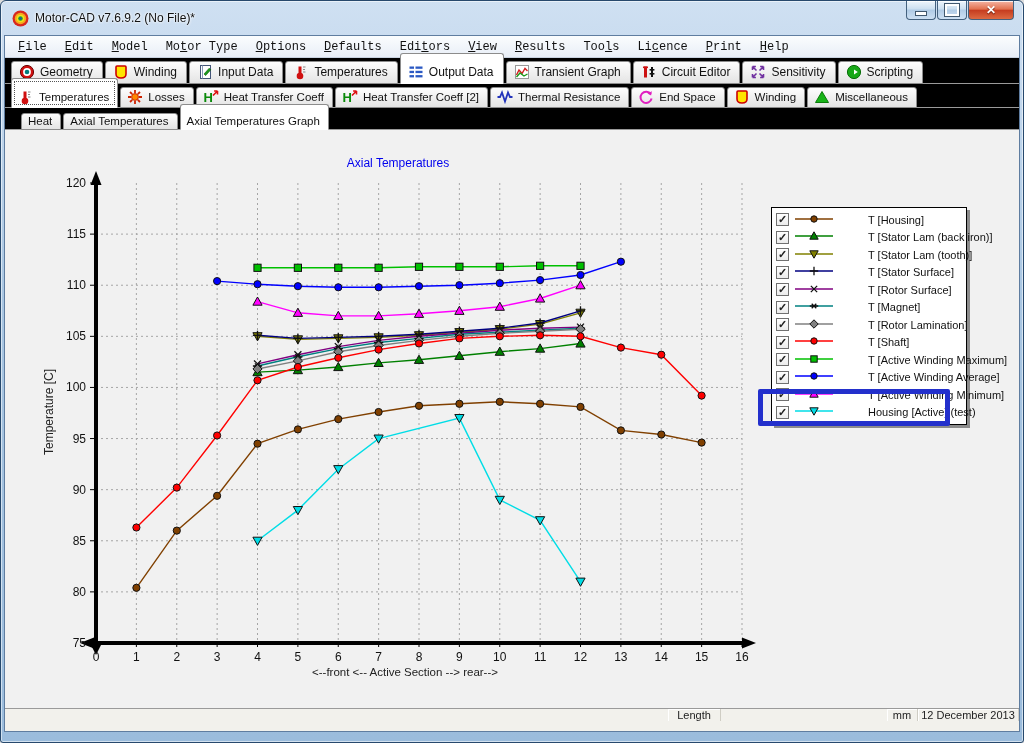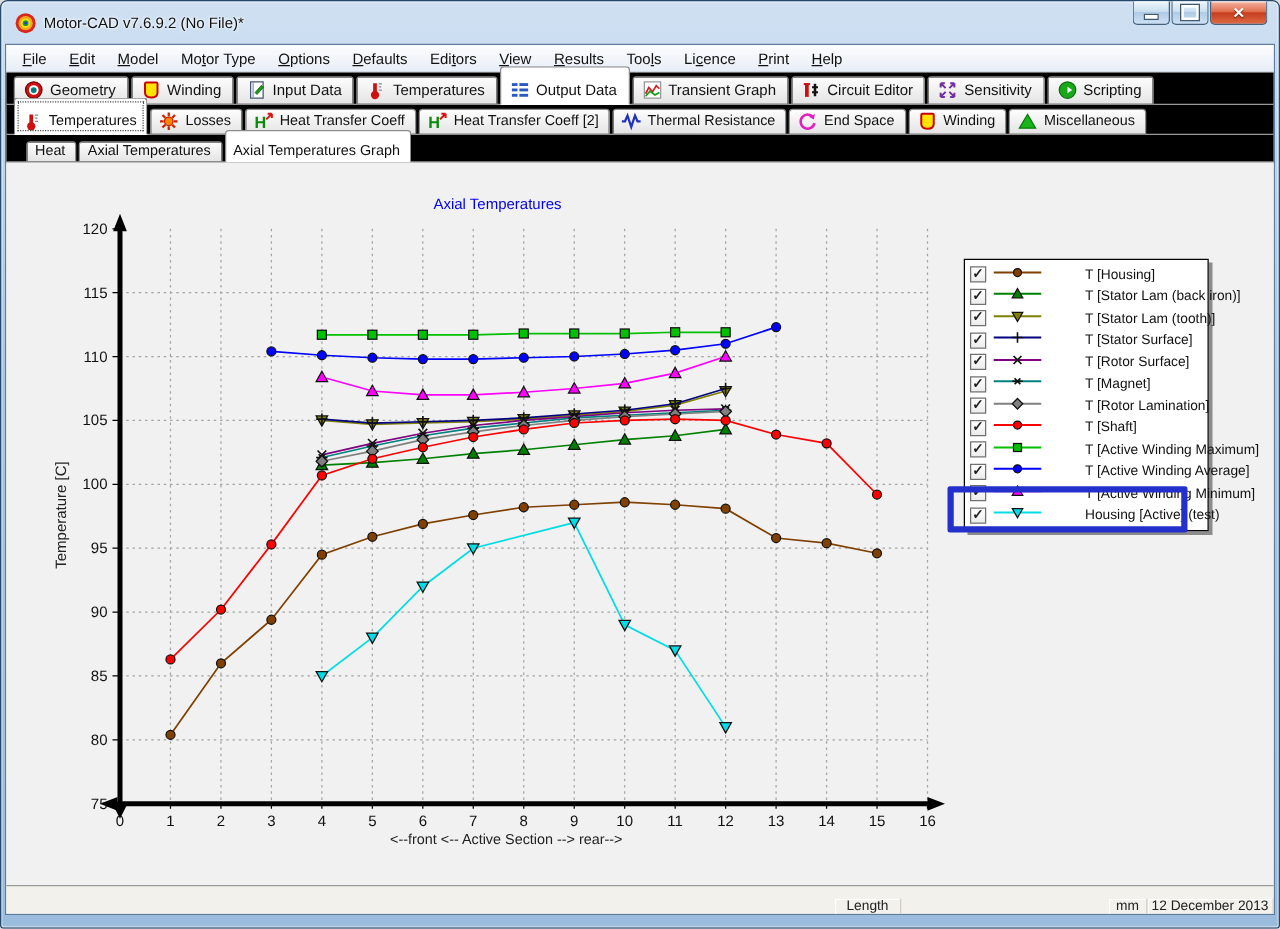--- a/index.html
+++ b/index.html
@@ -15,21 +15,21 @@
     border-radius:0 0 4px 4px;margin-left:1px;display:flex;align-items:center;justify-content:center;
     background:linear-gradient(#eef5fc,#cbdff0 45%,#b0cbe6 50%,#cde0f3);box-shadow:inset 0 1px 0 rgba(255,255,255,.8);}
   .cbtn.close{width:46px;background:linear-gradient(#f4b5a4,#e2714f 45%,#c63d20 52%,#dd6a42);}
   .glyph-min{width:10px;height:3px;background:#fff;border:1px solid #41586e;margin-top:6px;}
   .glyph-max{width:10px;height:8px;border:2px solid #fff;outline:1px solid #41586e;background:transparent;}
   .glyph-close{color:#fff;font-size:12px;font-weight:bold;text-shadow:0 1px 1px #5e1406;line-height:12px;}
   
   .body{flex:1;display:flex;flex-direction:column;background:#f0f0f0;border:1px solid #5f7da0;overflow:hidden;}
   .menubar{height:21px;display:flex;align-items:center;background:linear-gradient(#fbfdfe,#e8eef7);
     border-bottom:1px solid #c8d2e0;padding-left:4px;}
-  .mitem{font-size:12px;padding:2px 9px;color:#111;cursor:default;}
+  .mitem{font-size:12px;padding:2px 9px;color:#111;cursor:default;font-family:Liberation Mono, monospace;}
   .mitem u{text-decoration:underline;}
   .tabrow{display:flex;align-items:flex-end;background:#000000;padding:3px 0 0 6px;border-bottom:1px solid #9a9a9a;}
   .row1{height:26px;box-sizing:border-box;}
   .row2{height:24px;box-sizing:border-box;}
   .row3{height:22px;box-sizing:border-box;padding-left:16px;}
   .tab{display:flex;align-items:center;gap:5px;font-size:12px;color:#111;white-space:nowrap;
     border:1px solid #8c8c8c;border-radius:3px 3px 0 0;margin-right:2px;margin-bottom:-1px;
     padding:2px 9px 3px 7px;background:linear-gradient(#fdfdfd,#e4e4e4);cursor:default;}
   .row2 .tab,.row3 .tab{font-size:11.5px;padding:1px 8px 2px 6px;}
   .tab.selected{background:#fff;border-bottom:1px solid #fff;position:relative;z-index:2;padding-top:10px;}
@@ -45,21 +45,21 @@
   .legend{position:absolute;left:766px;top:77px;width:196px;box-sizing:border-box;background:#fff;
     border:1px solid #000;box-shadow:3px 3px 0 #8c8c8c;padding:3px 0;}
   .lrow{display:flex;align-items:center;height:17.5px;padding:0 4px;}
   .cb{width:13px;height:13px;box-sizing:border-box;border:1px solid #707070;background:linear-gradient(#fff,#ececec);
     font-size:11px;font-weight:bold;line-height:11px;text-align:center;color:#222;margin-right:5px;flex:0 0 13px;}
   .lsample{flex:0 0 40px;margin-right:6px;}
   .ltext{font-size:11px;color:#111;white-space:nowrap;margin-left:28px;}
   .highlight{position:absolute;left:753px;top:259px;width:192px;height:37px;box-sizing:border-box;
     border:5px solid #2330cc;border-radius:2px;z-index:5;pointer-events:none;}
   
-  .statusbar{height:22px;display:flex;align-items:flex-end;background:#f2f1ec;border-top:1px solid #9a9a9a;font-size:11px;color:#222;}
+  .statusbar{height:22px;display:flex;align-items:flex-start;background:#f2f1ec;border-top:1px solid #9a9a9a;font-size:11px;color:#222;}
   .spanel{display:flex;align-items:center;justify-content:center;border-right:1px solid #cfcdc4;
     box-shadow:inset 1px 1px 0 #fff;white-space:nowrap;overflow:hidden;}
 </style>
 </head>
 <body>
 
 <div class="window">
   <div class="titlebar">
     <span class="appicon" id="appicon"><svg width="17" height="17">
           <circle cx="8.5" cy="8.5" r="8" fill="#d8281e"></circle>

